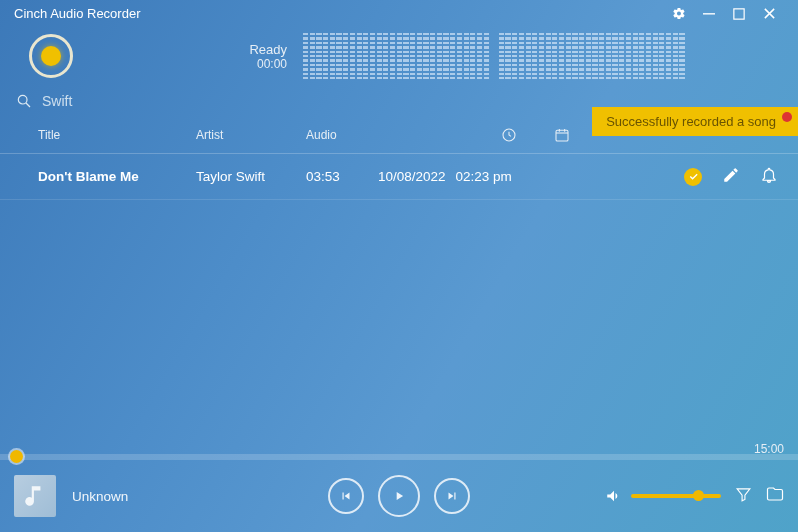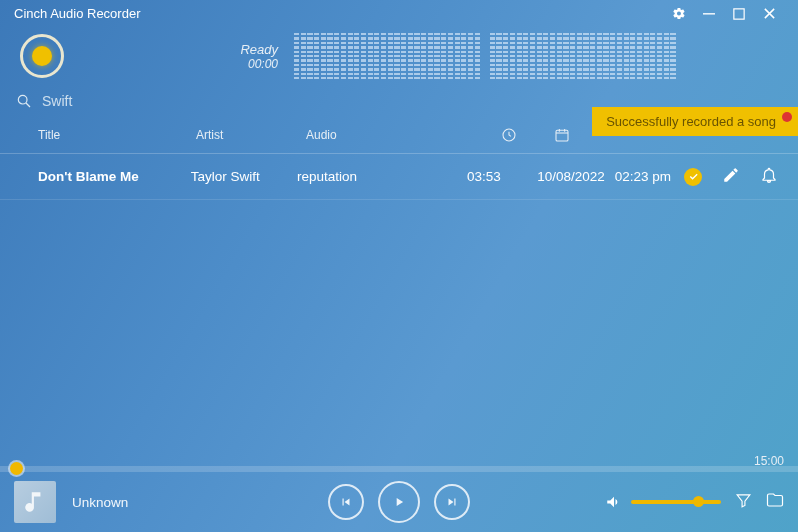--- a/index.html
+++ b/index.html
@@ -6,21 +6,21 @@
 body { width: 798px; height: 532px; overflow: hidden; }
 .app {
   width: 798px; height: 532px;
   background: linear-gradient(120deg, #3c79b9 0%, #4d8dc9 35%, #5a9ad1 60%, #4fa3c9 100%);
   display: flex; flex-direction: column; color: #fff; position: relative;
 }
 .titlebar { display: flex; align-items: center; justify-content: space-between; padding: 6px 22px 4px 14px; font-size: 13px; }
 .titlebar-right { display: flex; gap: 16px; align-items: center; }
 .titlebar-right .winbtn { width: 14px; height: 14px; display: flex; align-items: center; justify-content: center; cursor: pointer; }
 
-.toprow { display: flex; align-items: center; padding: 8px 16px 8px 20px; gap: 16px; position: relative; font-style: italic; }
+.toprow { display: flex; align-items: center; padding: 8px 16px 8px 29px; gap: 16px; position: relative; }
 .record-btn {
   width: 44px; height: 44px; border: 3px solid #e9e6cf; border-radius: 50%;
   display: flex; align-items: center; justify-content: center; cursor: pointer;
 }
 .record-dot {
   width: 20px; height: 20px; background: #f0c000; border-radius: 50%;
   box-shadow: 0 0 6px rgba(240,192,0,0.6);
 }
 .status {
   text-align: right; font-size: 13px; color: #e6eef5; min-width: 52px;
@@ -67,21 +67,21 @@
 
 .spacer { flex: 1; }
 
 .seekbar { height: 6px; position: relative; background: rgba(255,255,255,0.18); margin: 0; }
 .seekbar .knob {
   position: absolute; left: 10px; top: -4px; width: 13px; height: 13px; border-radius: 50%;
   background: #f0b800; box-shadow: 0 0 0 2px rgba(255,255,255,0.5);
 }
 
 .player {
-  height: 60px; background: rgba(0,0,0,0.0); display: flex; align-items: center; padding: 0 14px; gap: 16px;
+  height: 72px; background: rgba(0,0,0,0.0); display: flex; align-items: center; padding: 0 14px; gap: 16px;
   position: relative;
 }
 .art {
   width: 42px; height: 42px; background: linear-gradient(135deg,#b7cde0,#9fbdd6); border-radius: 2px;
   display: flex; align-items: center; justify-content: center;
 }
 .art svg { width: 26px; height: 26px; opacity: 0.85; fill: #fff; }
 .nowplaying { font-size: 13.5px; color: #fff; opacity: 0.92; }
 .pcenter { position:absolute; left:50%; transform:translateX(-50%); display:flex; gap:14px; align-items:center; }
 .pbtn {
@@ -794,21 +794,20 @@
           <line x1="8" y1="3" x2="8" y2="7" stroke="currentColor" stroke-width="1.6"></line>
           <line x1="16" y1="3" x2="16" y2="7" stroke="currentColor" stroke-width="1.6"></line>
         </svg>
     </div>
     <div class="col-actions"></div>
   </div>
 
   <div class="track-row">
     <div class="col-title">Don't Blame Me</div>
     <div class="col-artist">Taylor Swift</div>
-    <div class="col-album">reputation</div>
     <div class="col-dur v">03:53</div>
     <div class="col-date v">
       <span>10/08/2022</span>
       <span>02:23 pm</span>
     </div>
     <div class="col-actions actions">
       <span class="badge-check">
         <svg viewBox="0 0 24 24">
             <path d="M5 12l5 5L20 7" fill="none" stroke="#fff" stroke-width="3"></path>
           </svg>

